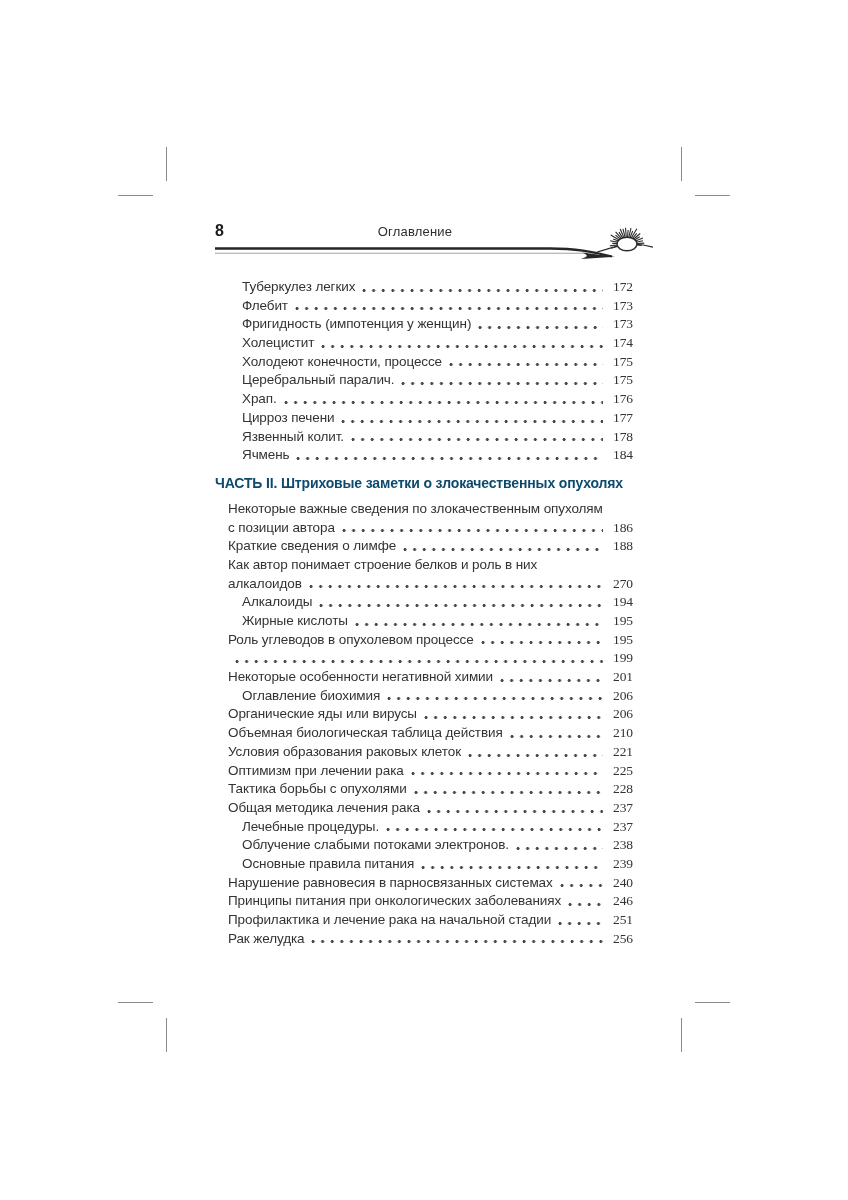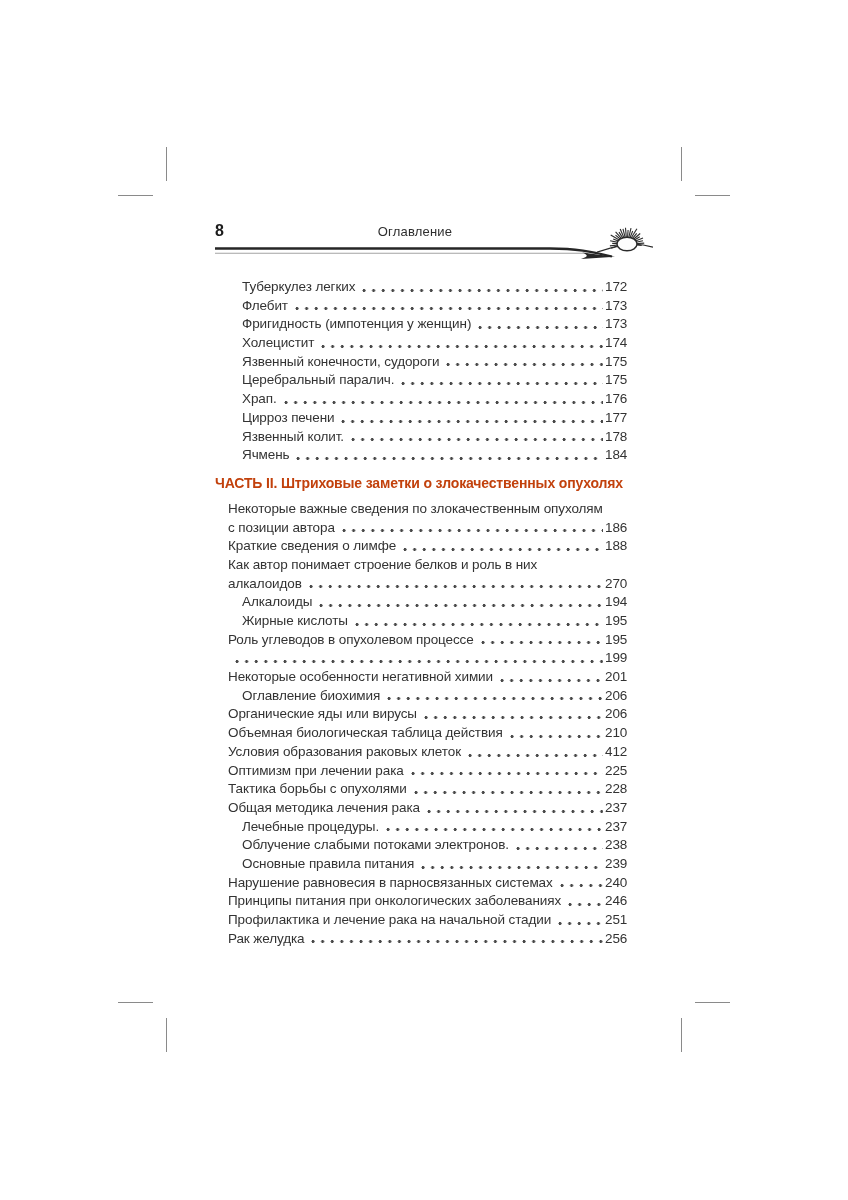--- a/index.html
+++ b/index.html
@@ -23,22 +23,22 @@
   
   .toc{position:absolute;left:215px;top:278px;width:418px;color:#333333;
        font-size:13.5px;letter-spacing:-0.1px;}
   .toc-row{display:flex;align-items:baseline;height:18.7px;line-height:18.7px;white-space:nowrap;}
   .toc-row.lv1{padding-left:13px;}
   .toc-row.lv2{padding-left:27px;}
   .lbl{white-space:nowrap;}
   .leader{flex:1 1 auto;min-width:8px;align-self:flex-end;height:5px;margin:0 2px 4px 7px;
           background-image:radial-gradient(circle at 2px 2.5px,#474747 1.25px,rgba(0,0,0,0) 1.8px);
           background-size:9.6px 5px;background-repeat:repeat-x;}
-  .pg{min-width:28px;text-align:left;white-space:nowrap;}
-  .toc-heading{font-weight:700;font-size:14px;letter-spacing:-0.15px;color:#c2410c;
+  .pg{min-width:28px;text-align:right;white-space:nowrap;font-family:Liberation Serif, serif;}
+  .toc-heading{font-weight:700;font-size:14px;letter-spacing:-0.15px;color:#0c4a6e;
                line-height:19px;margin:9px 0 7px 0;white-space:nowrap;}
 </style>
 </head>
 <body>
 
 <div class="sheet">
 
   <div class="crop v tl-v"></div>
   <div class="crop h tl-h"></div>
   <div class="crop v tr-v"></div>
@@ -104,21 +104,21 @@
     <span class="lbl">Фригидность (импотенция у женщин)</span>
     <span class="leader"></span>
     <span class="pg">173</span>
   </div>
       <div class="toc-row lv2">
     <span class="lbl">Холецистит</span>
     <span class="leader"></span>
     <span class="pg">174</span>
   </div>
       <div class="toc-row lv2">
-    <span class="lbl">Язвенный конечности, судороги</span>
+    <span class="lbl">Холодеют конечности, процессе</span>
     <span class="leader"></span>
     <span class="pg">175</span>
   </div>
       <div class="toc-row lv2">
     <span class="lbl">Церебральный паралич.</span>
     <span class="leader"></span>
     <span class="pg">175</span>
   </div>
       <div class="toc-row lv2">
     <span class="lbl">Храп.</span>
@@ -199,21 +199,21 @@
     <span class="pg">206</span>
   </div>
       <div class="toc-row lv1">
     <span class="lbl">Объемная биологическая таблица действия</span>
     <span class="leader"></span>
     <span class="pg">210</span>
   </div>
       <div class="toc-row lv1">
     <span class="lbl">Условия образования раковых клеток</span>
     <span class="leader"></span>
-    <span class="pg">412</span>
+    <span class="pg">221</span>
   </div>
       <div class="toc-row lv1">
     <span class="lbl">Оптимизм при лечении рака</span>
     <span class="leader"></span>
     <span class="pg">225</span>
   </div>
       <div class="toc-row lv1">
     <span class="lbl">Тактика борьбы с опухолями</span>
     <span class="leader"></span>
     <span class="pg">228</span>

